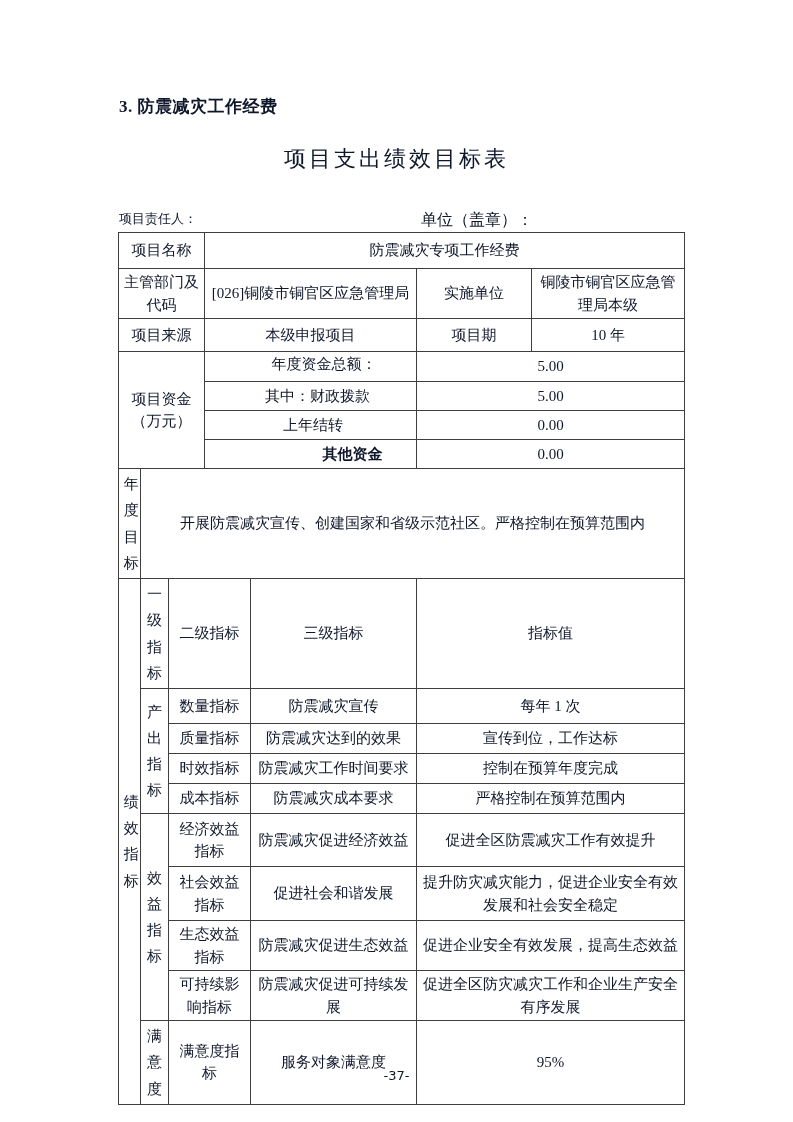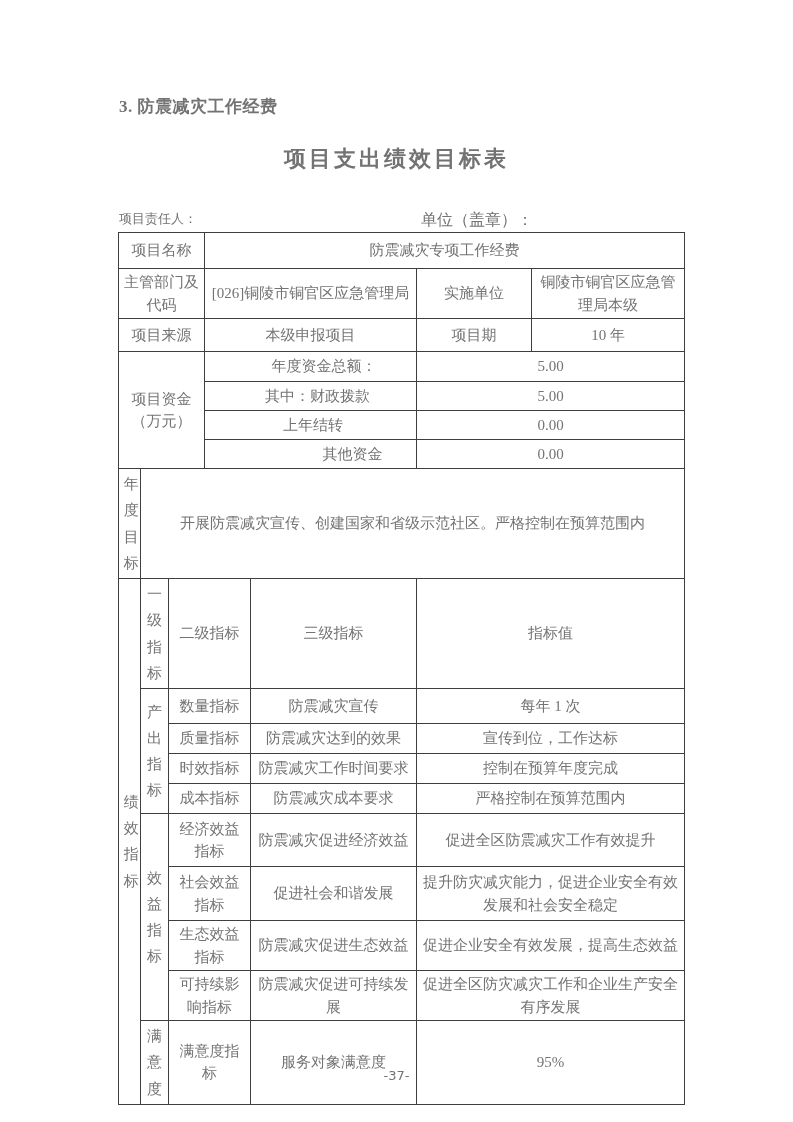--- a/index.html
+++ b/index.html
@@ -1,30 +1,30 @@
 <!DOCTYPE html>
 <html><head>
 <meta charset="utf-8">
 <style>
   html,body { margin:0; padding:0; background:#e8e8e8; }
   .page {
     position:relative;
     width:793px; height:1122px;
     background:#ffffff;
     font-family:"Liberation Serif","DejaVu Serif",serif;
-    color:#737373;
+    color:#0f172a;
     overflow:hidden;
   }
   .section-heading {
     position:absolute; left:119px; top:95px;
     font-size:17px; font-weight:bold; letter-spacing:0.5px;
   }
   .doc-title {
     position:absolute; left:0; right:0; top:144px;
-    text-align:center; font-size:22px; font-weight:bold; letter-spacing:3px;
+    text-align:center; font-size:22px; font-weight:normal; letter-spacing:3px;
   }
   .doc-subtitle {
     position:absolute; left:0; right:0; top:191px;
     text-align:center; font-size:13px;
   }
   .responsible-label { position:absolute; left:119px; top:210px; font-size:13px; }
   .unit-label       { position:absolute; left:421px; top:210px; font-size:16px; }
 
   table.perf {
     position:absolute; left:118px; top:232px;
@@ -42,24 +42,24 @@
   tr.r1{height:36px} tr.r2{height:37px} tr.r3{height:33px}
   tr.rf{height:29px} tr.r4a{height:30px}
   tr.r8{height:86px} tr.r9{height:83px}
   tr.r10{height:35px} tr.r11{height:30px} tr.r12{height:30px} tr.r13{height:30px}
   tr.r14{height:53px} tr.r15{height:54px} tr.r16{height:46px} tr.r17{height:50px}
   tr.r18{height:62px}
 
   td.head-narrow { padding:2px 8px; }
   td.fund-head   { padding:2px 14px; }
   td.fund-label  { text-align:left; }
-  td.fund-label.i0 { padding-left:31px; }
+  td.fund-label.i0 { padding-left:31px;font-family:Liberation Mono, monospace; }
   td.fund-label.i1 { padding-left:18px; }
   td.fund-label.i2 { padding-left:9px; }
-  td.fund-label.i3 { padding-left:88px; }
+  td.fund-label.i3 { padding-left:88px;font-weight:bold; }
   td.fund-value  { text-align:right; padding-right:12px; }
   td.goal-cell   { text-align:left; padding-left:10px; padding-right:10px; }
   td.lvl2        { padding-left:11px; padding-right:11px; }
   td.v-cell      { padding:2px 0; }
   .vtext {
     display:inline-block; width:1.1em; line-height:1.75;
     text-align:center; word-break:break-all;
   }
   .page-number {
     position:absolute; left:0; right:0; top:1068px;

